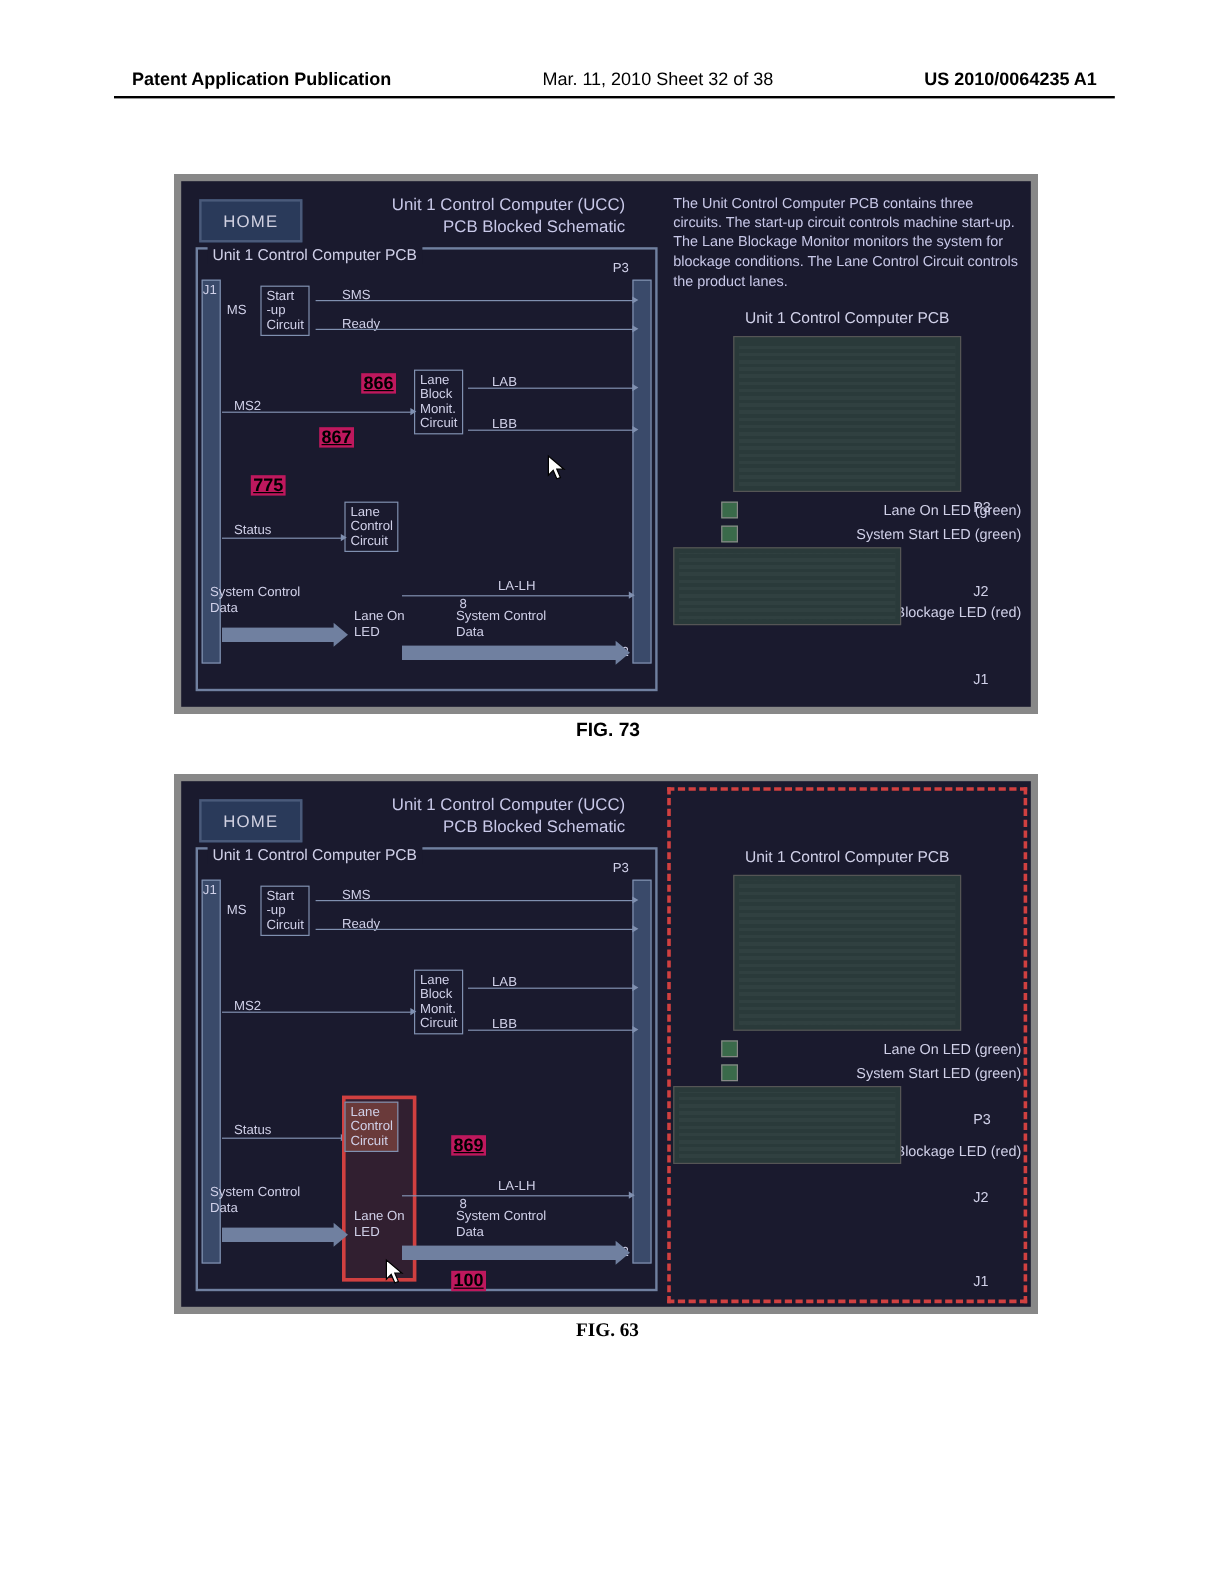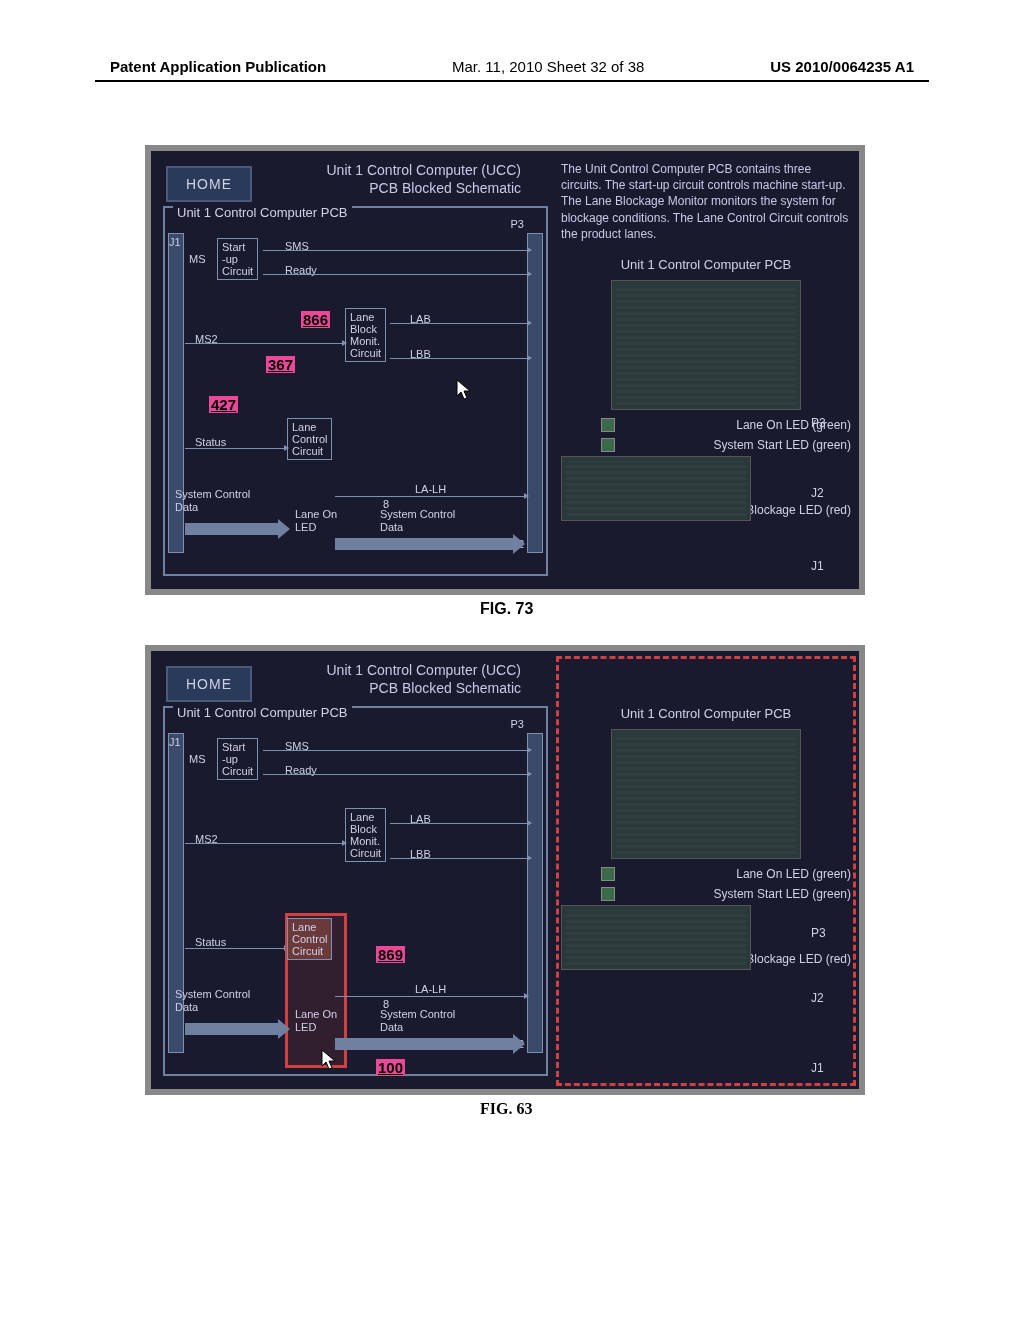--- a/index.html
+++ b/index.html
@@ -38,21 +38,21 @@
   
   .annot { position: absolute; color: #d0d0e8; font-size: 12px; }
   
   .schematic-text { position: absolute; color: #d0d0e8; font-size: 11px; }
   .schematic-box { position: absolute; border: 1px solid #8090b0; color: #d0d0e8; font-size: 11px; padding: 2px 4px; line-height: 1.1; }
   .schematic-arrow { position: absolute; background: #8090b0; height: 1px; }
   .schematic-arrow::after { content: ''; position: absolute; right: -4px; top: -3px; border-left: 5px solid #8090b0; border-top: 3px solid transparent; border-bottom: 3px solid transparent; }
   .big-arrow { position: absolute; height: 12px; background: #7080a0; }
   .big-arrow::after { content: ''; position: absolute; right: -10px; top: -4px; border-left: 12px solid #7080a0; border-top: 10px solid transparent; border-bottom: 10px solid transparent; }
   
-  .ref-num { position: absolute; color: #000; background: #ec4899; font-weight: bold; font-size: 15px; text-decoration: underline; padding: 0 2px; }
+  .ref-num { position: absolute; color: #000; background: #be185d; font-weight: bold; font-size: 15px; text-decoration: underline; padding: 0 2px; }
   
   .highlight-box { position: absolute; border: 3px solid #d04040; background: rgba(180,60,60,0.15); }
   
   .dash-border { position: absolute; border: 3px dashed #d04040; }
   
   .cursor { position: absolute; width: 0; height: 0; }
   .cursor svg { width: 20px; height: 24px; }
   
   .connector-bar { position: absolute; width: 16px; background: #3a4a6a; border: 1px solid #8090b0; }
 </style>
@@ -125,22 +125,22 @@
     <div class="big-arrow" style="left:170px; top:330px; width:180px;"></div>
 
     <div class="cursor" style="left:290px; top:170px;">
       <svg viewBox="0 0 20 24">
           <path d="M2,2 L2,18 L6,14 L9,21 L12,20 L9,13 L15,13 Z" fill="#fff" stroke="#000" stroke-width="1"></path>
         </svg>
     </div>
   </div>
 
   <div class="ref-num" style="top:160px; left:150px;">866</div>
-  <div class="ref-num" style="top:205px; left:115px;">367</div>
-  <div class="ref-num" style="top:245px; left:58px;">427</div>
+  <div class="ref-num" style="top:205px; left:115px;">867</div>
+  <div class="ref-num" style="top:245px; left:58px;">775</div>
 
   <div class="right-col">
     <div class="desc-text">The Unit Control Computer PCB contains three circuits. The start-up circuit controls machine start-up. The Lane Blockage Monitor monitors the system for blockage conditions. The Lane Control Circuit controls the product lanes.</div>
     <div class="pcb-image-title">Unit 1 Control Computer PCB</div>
     <div class="pcb-image"></div>
     <div style="position:relative; margin-left:40px; margin-top:8px;">
       <div class="led-row">
           <div class="led-box"></div>
           <span>Lane On LED (green)</span>
         </div>

